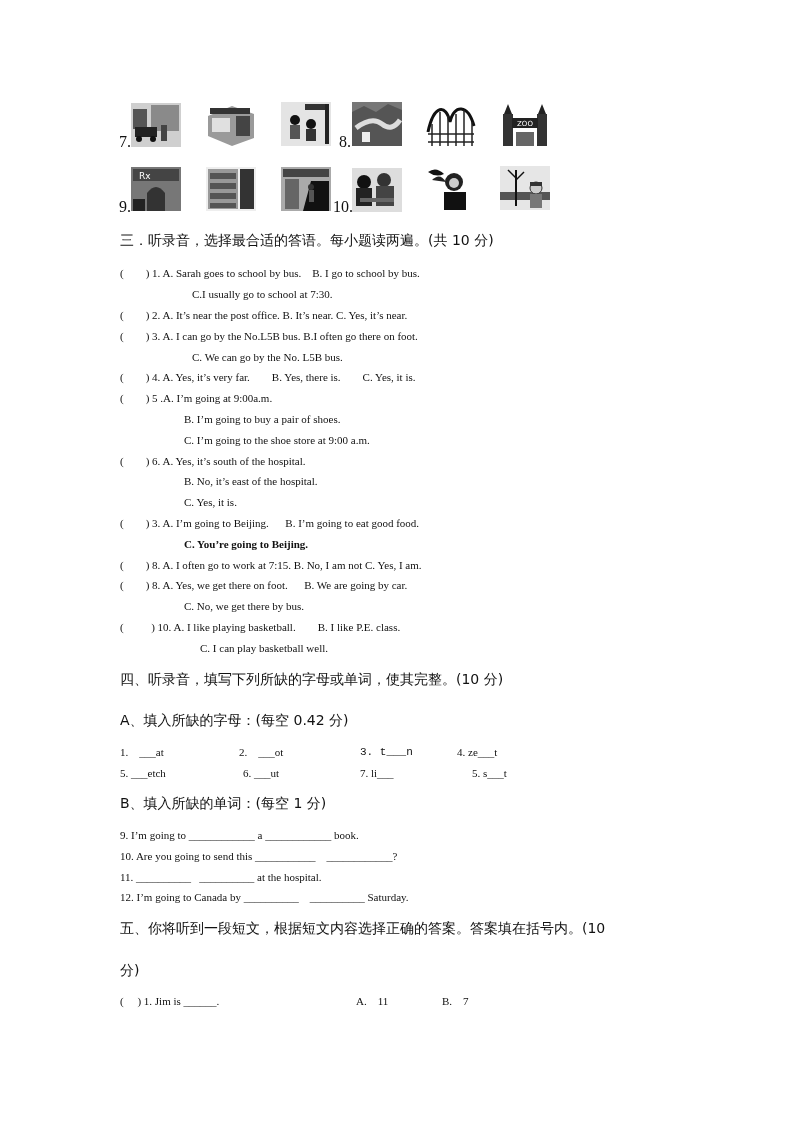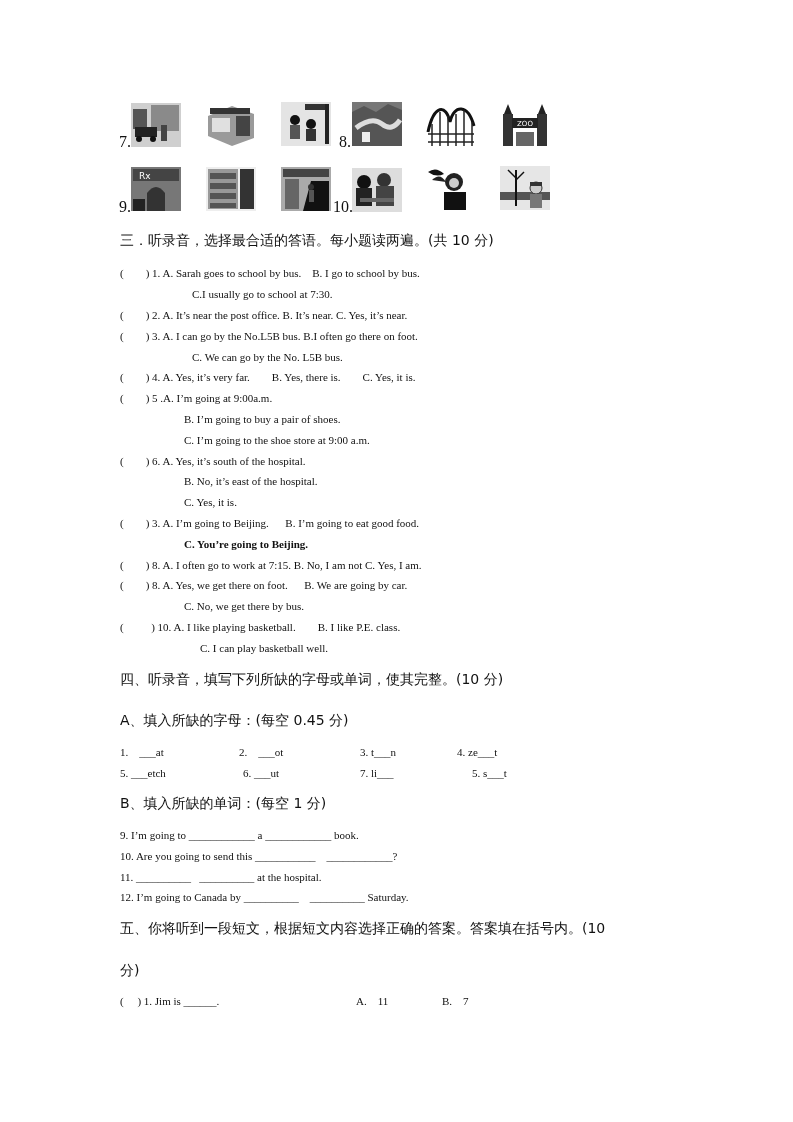--- a/index.html
+++ b/index.html
@@ -174,24 +174,24 @@
   <div class="abs en" style="left:184px;top:535px;font-weight:bold;">C. You’re going to Beijing.</div>
   <div class="abs en" style="left:120px;top:556px;">(        ) 8. A. I often go to work at 7:15. B. No, I am not C. Yes, I am.</div>
   <div class="abs en" style="left:120px;top:576px;">(        ) 8. A. Yes, we get there on foot.      B. We are going by car.</div>
   <div class="abs en" style="left:184px;top:597px;">C. No, we get there by bus.</div>
   <div class="abs en" style="left:120px;top:618px;">(          ) 10. A. I like playing basketball.        B. I like P.E. class.</div>
   <div class="abs en" style="left:200px;top:639px;">C. I can play basketball well.</div>
 </div>
 
 <div>
   <div class="abs cn" style="left:120px;top:670px;">四、听录音，填写下列所缺的字母或单词，使其完整。(10 分)</div>
-  <div class="abs cn" style="left:120px;top:711px;">A、填入所缺的字母：(每空 0.45 分)</div>
+  <div class="abs cn" style="left:120px;top:711px;">A、填入所缺的字母：(每空 0.42 分)</div>
   <div class="abs en" style="left:120px;top:743px;">1.    ___at</div>
   <div class="abs en" style="left:239px;top:743px;">2.    ___ot</div>
-  <div class="abs en" style="left:360px;top:743px;">3. t___n</div>
+  <div class="abs en" style="left:360px;top:743px;font-family:Liberation Mono, monospace;">3. t___n</div>
   <div class="abs en" style="left:457px;top:743px;">4. ze___t</div>
   <div class="abs en" style="left:120px;top:764px;">5. ___etch</div>
   <div class="abs en" style="left:243px;top:764px;">6. ___ut</div>
   <div class="abs en" style="left:360px;top:764px;">7. li___</div>
   <div class="abs en" style="left:472px;top:764px;">5. s___t</div>
 
   <div class="abs cn" style="left:120px;top:794px;">B、填入所缺的单词：(每空 1 分)</div>
   <div class="abs en" style="left:120px;top:826px;">9. I’m going to ____________ a ____________ book.</div>
   <div class="abs en" style="left:120px;top:847px;">10. Are you going to send this ___________    ____________?</div>
   <div class="abs en" style="left:120px;top:868px;">11. __________   __________ at the hospital.</div>

